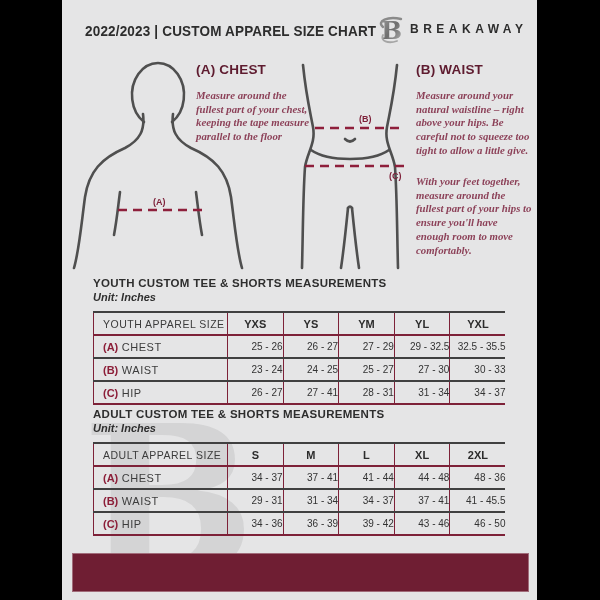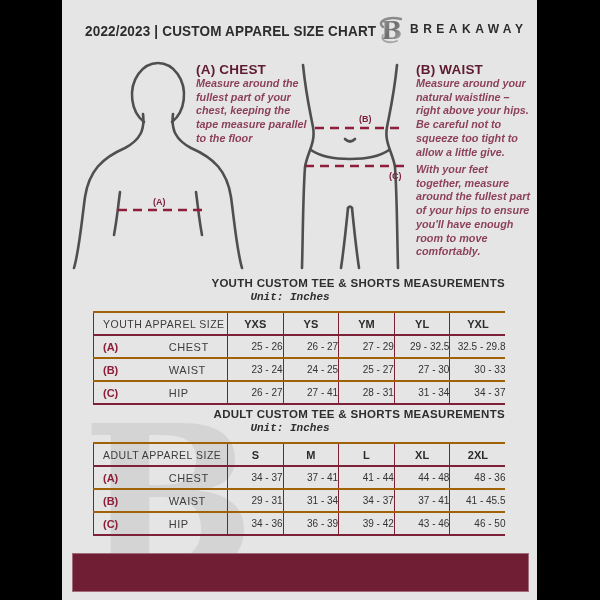--- a/index.html
+++ b/index.html
@@ -16,41 +16,41 @@
   .brand-name{font-size:12px;font-weight:bold;color:#2d2d2d;letter-spacing:4.5px;margin-left:6px;}
 
   
   .diagram{position:absolute;left:0;top:55px;width:475px;height:215px;}
   .fig{stroke:#4f4f4f;stroke-width:2.6;fill:none;stroke-linecap:round;}
   .dash{stroke:#8e1f3b;stroke-width:2.4;fill:none;stroke-dasharray:9 6;}
   .tag-text{font-family:"Liberation Sans",sans-serif;font-size:9px;font-weight:bold;fill:#7d1f38;}
 
   .guide{position:absolute;}
   .guide h3{margin:0;font-size:13.5px;font-weight:bold;color:#5e1b2f;letter-spacing:.2px;}
-  .guide p{margin:0 0 0 0;font-size:10.8px;font-style:italic;color:#7d2540;
-           line-height:1.27;font-weight:bold;opacity:.85;}
+  .guide p{margin:12px 0 0 0;font-size:10.8px;font-style:italic;color:#7d2540;
+           line-height:1.27;font-weight:bold;opacity:.85;font-family:Liberation Serif, serif;}
 
   
-  .sec-title{position:absolute;left:31px;width:412px;text-align:right;font-size:11.5px;
+  .sec-title{position:absolute;left:31px;width:412px;text-align:left;font-size:11.5px;
              font-weight:bold;color:#2e2e2e;letter-spacing:.3px;}
-  .sec-unit{position:absolute;left:22px;width:412px;text-align:center;font-size:11px;
-            font-style:italic;color:#2e2e2e;font-weight:bold;font-family:Liberation Mono, monospace;}
+  .sec-unit{position:absolute;left:31px;width:412px;text-align:left;font-size:11px;
+            font-style:italic;color:#2e2e2e;font-weight:bold;}
   .tbl-wrap{position:absolute;left:31px;width:412px;}
 
   table.size-table{border-collapse:collapse;width:412px;table-layout:fixed;}
-  .size-table th,.size-table td{border-top:2px solid #a16207;height:21px;padding:0;}
+  .size-table th,.size-table td{border-top:2px solid #404040;height:21px;padding:0;}
   .size-table tr:last-child th,.size-table tr:last-child td{border-bottom:2px solid #7d2138;}
   .size-table th:not(:first-child),.size-table td:not(:first-child){border-left:1.5px solid #7d2138;}
   .size-table th:first-child{border-left:1.5px solid #7d2138;}
   .label-col{text-align:left;padding-left:9px !important;font-size:10.5px;font-weight:normal;
              letter-spacing:.5px;color:#3c3c3c;}
   .size-col{text-align:center;font-size:11px;font-weight:bold;color:#2c2c2c;}
   .row-label{text-align:left;padding-left:9px !important;font-weight:normal;font-size:11px;}
   .row-label .tag{color:#8c1e38;font-weight:bold;}
-  .row-label .name{color:#3c3c3c;letter-spacing:.5px;padding-left:47px;}
+  .row-label .name{color:#3c3c3c;letter-spacing:.5px;}
   td.value{text-align:right;font-size:10px;color:#333;}
 
   .watermark{position:absolute;left:20px;top:398px;font-family:"DejaVu Serif",serif;
              font-weight:bold;font-size:205px;line-height:1;color:rgba(90,90,90,0.12);
              pointer-events:none;}
   .footer-bar{position:absolute;left:10px;top:553px;width:457px;height:39px;background:#6f1e33;
               box-shadow:inset 0 0 0 1px rgba(255,255,255,0.35);}
 </style>
 </head>
 <body>
@@ -139,21 +139,21 @@
               <th class="size-col">YXL</th>
             </tr>
           </thead>
           <tbody>
             <tr>
               <th class="row-label"><span class="tag">(A)</span><span class="name"> CHEST</span></th>
               <td class="value">25 - 26</td>
               <td class="value">26 - 27</td>
               <td class="value">27 - 29</td>
               <td class="value">29 - 32.5</td>
-              <td class="value">32.5 - 29.8</td>
+              <td class="value">32.5 - 35.5</td>
             </tr>
             <tr>
               <th class="row-label"><span class="tag">(B)</span><span class="name"> WAIST</span></th>
               <td class="value">23 - 24</td>
               <td class="value">24 - 25</td>
               <td class="value">25 - 27</td>
               <td class="value">27 - 30</td>
               <td class="value">30 - 33</td>
             </tr>
             <tr>

